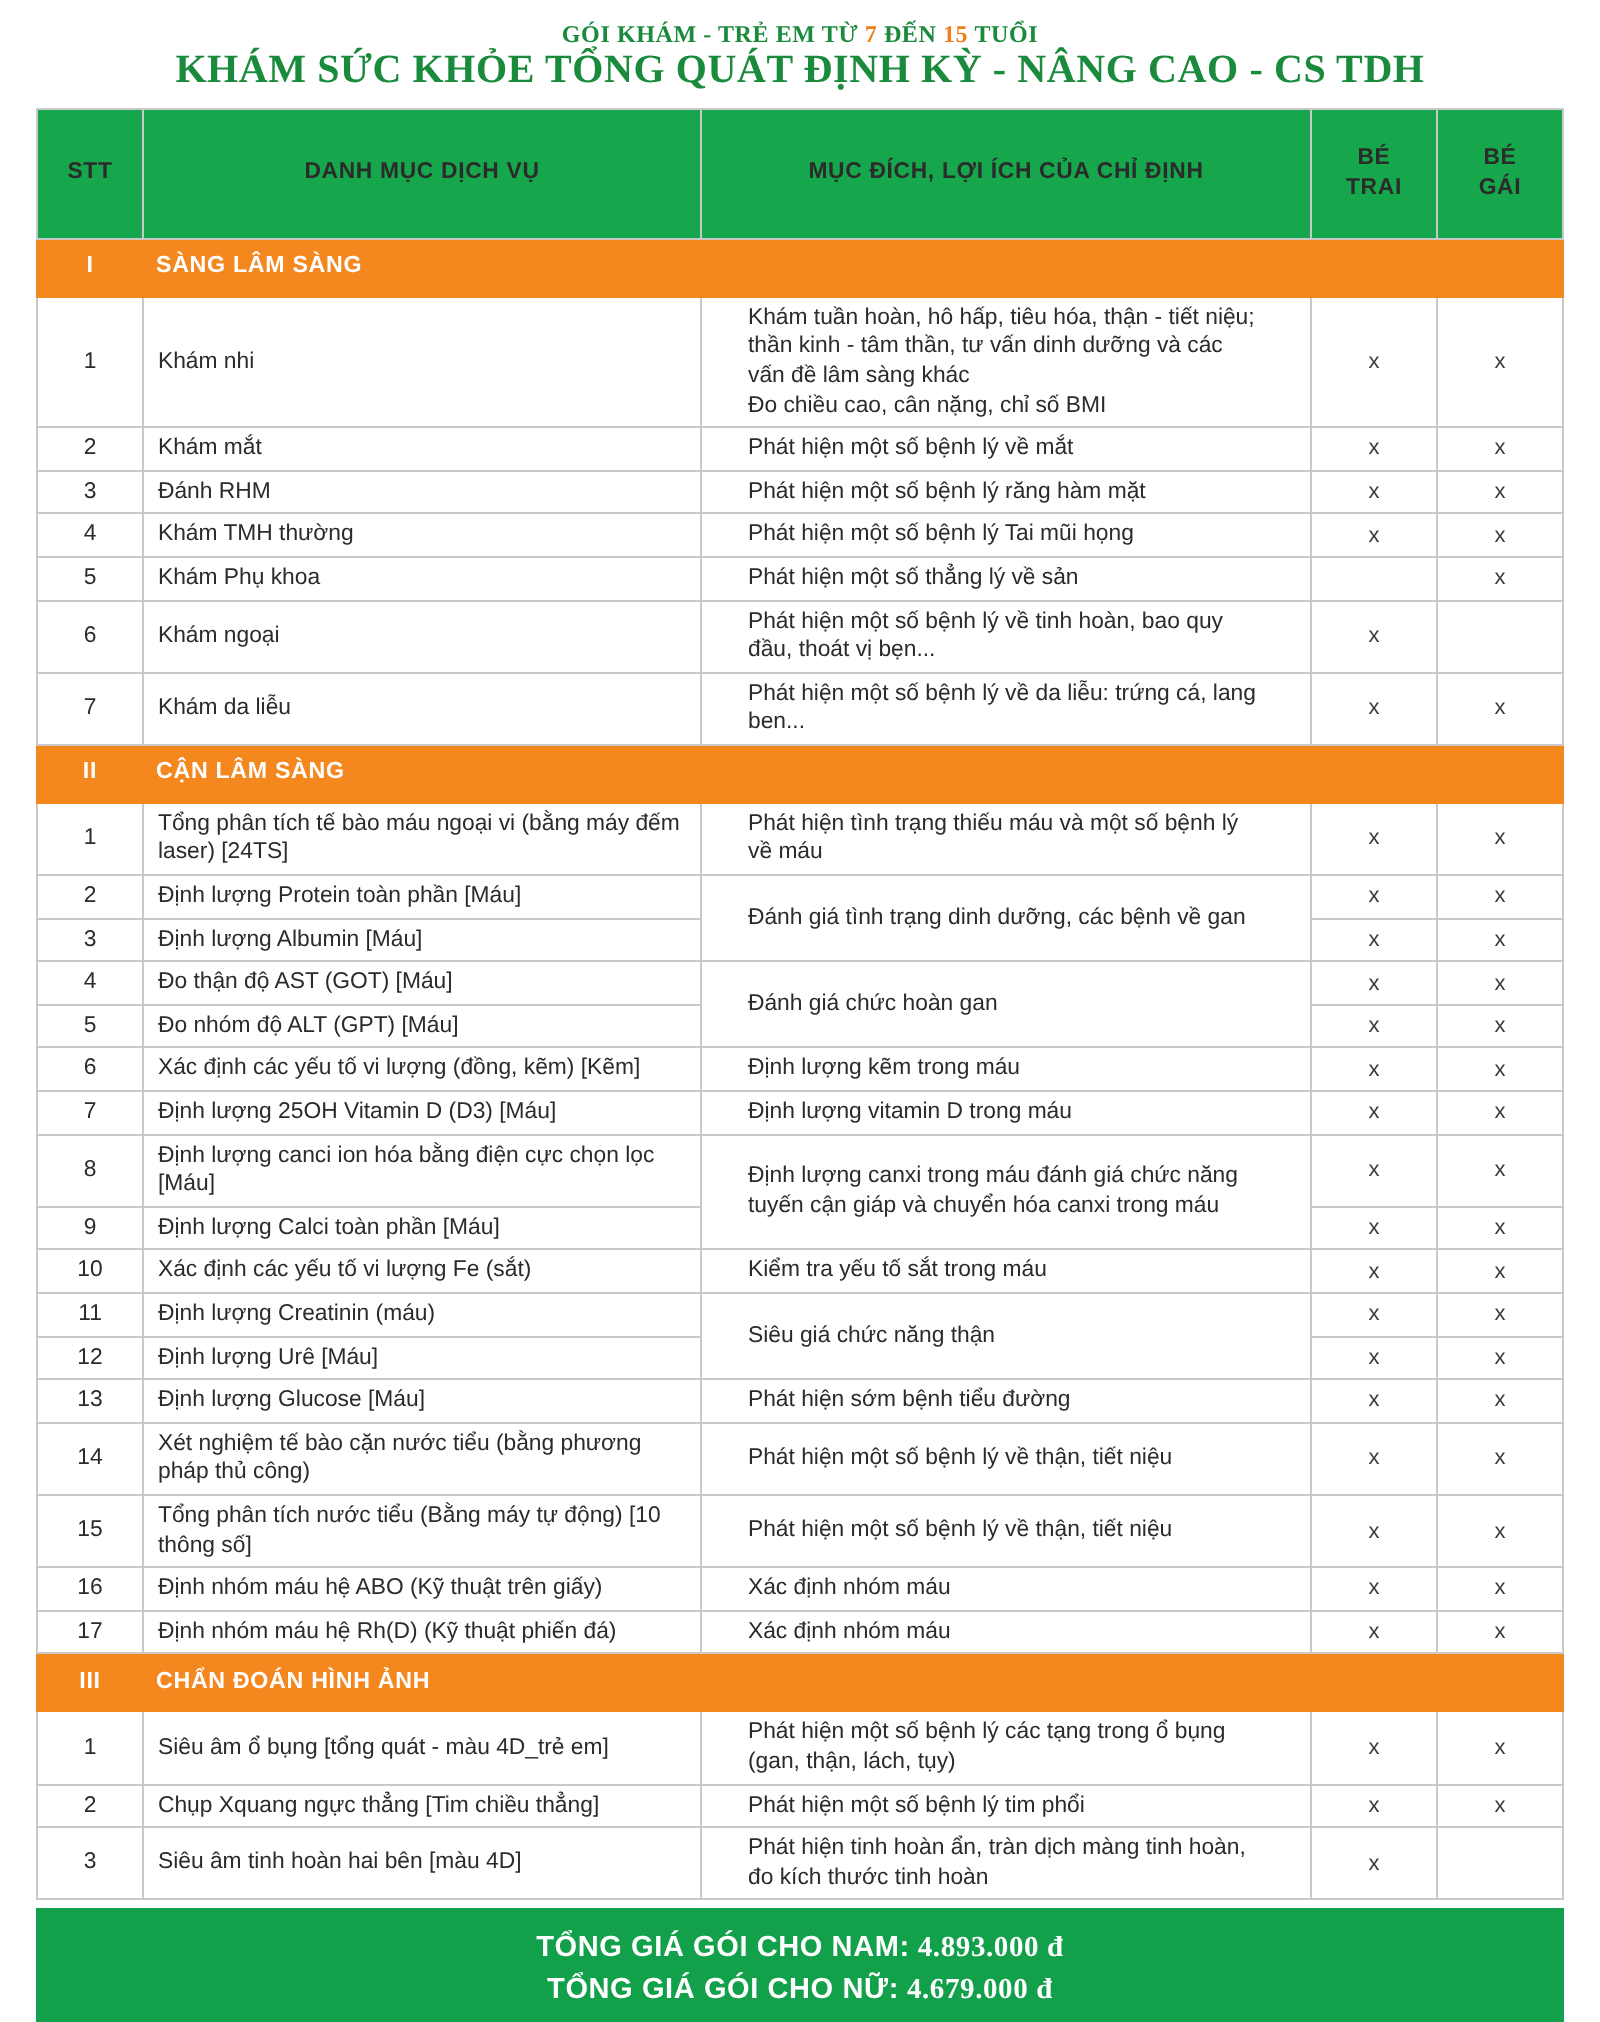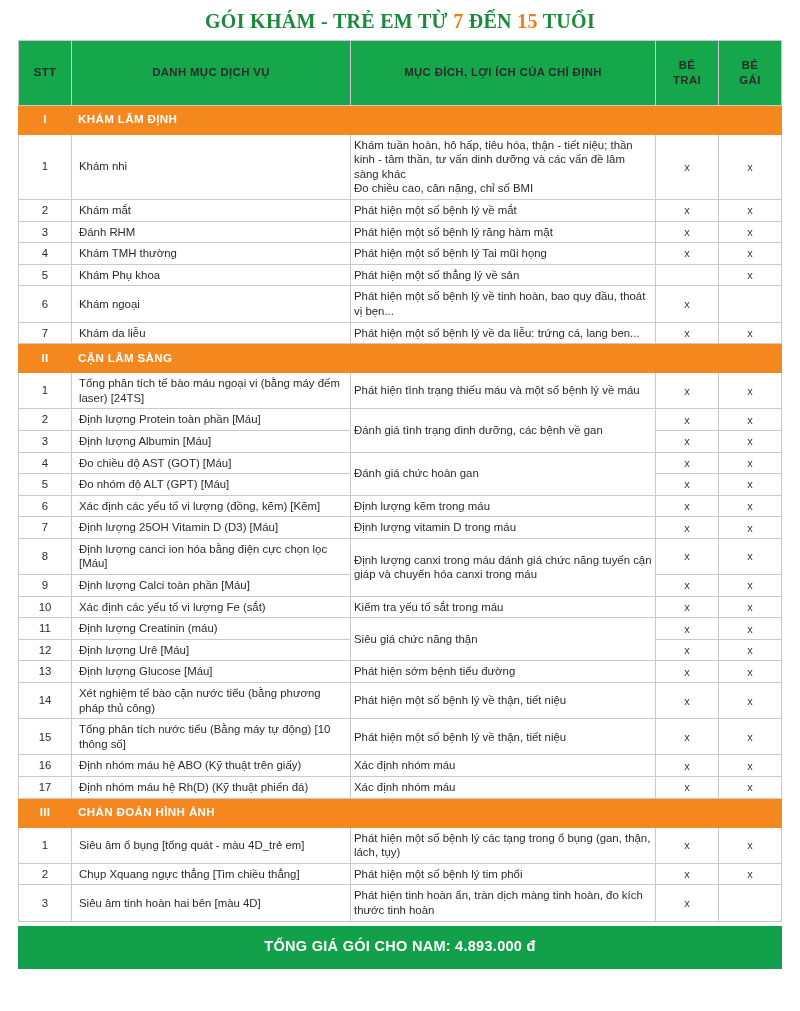--- a/index.html
+++ b/index.html
@@ -22,21 +22,21 @@
     padding-bottom:6px;
   }
   .title-line{
     font-family:"Liberation Serif","DejaVu Serif",serif;
     color:#1a8a3c;
     font-weight:bold;
     letter-spacing:.3px;
     line-height:1.18;
     white-space:nowrap;
   }
-  .title-line.l1{font-size:20px;}
+  .title-line.l1{font-size:12px;}
   .title-line.l2{font-size:20px;}
   .num{color:#f07d1a;}
   
   .tbl{
     border-collapse:collapse;
     width:100%;
     table-layout:fixed;
     border:1px solid #b9b9b9;
   }
   .tbl td,.tbl th{
@@ -72,47 +72,48 @@
     letter-spacing:.35px;
     font-size:11.6px;
     border-color:#f5871f;
     padding:4px 6px;
     height:20px;
   }
   tr.section td.sec-num{text-align:center;padding:4px 2px;}
   
   td.c-stt{text-align:center;padding:3px 2px;width:44px;}
   td.c-name{padding:3px 7px;}
-  td.c-purpose{padding:3px 3px;margin-top:48px;}
+  td.c-purpose{padding:3px 23px;margin-top:48px;}
   td.c-mark{text-align:center;padding:3px 2px;font-size:11px;color:#3a3a3a;}
   tbody tr{height:20px;}
   
   .footer{
     background:#12a14a;
     color:#ffffff;
     text-align:center;
     padding:10px 6px 12px 6px;
     margin-top:4px;
   }
   .footer .fline{
     font-size:14.5px;
     font-weight:bold;
     letter-spacing:.3px;
     line-height:1.45;
     white-space:nowrap;
   }
-  .fprice{margin-left:4px;}
+  .fprice{margin-left:4px;font-family:Liberation Serif, serif;}
 </style>
 </head>
 <body>
 
 <div class="page">
 
   <div class="title-block">
     <div class="title-line l1"><span>GÓI KHÁM - TRẺ EM TỪ </span><span class="num">7</span><span> ĐẾN </span><span class="num">15</span><span> TUỔI</span></div>
+    <div class="title-line l2">KHÁM SỨC KHỎE TỔNG QUÁT ĐỊNH KỲ - NÂNG CAO - CS TDH</div>
   </div>
 
   <table class="tbl">
     <thead>
       <tr>
         <th class="h-stt">STT</th>
         <th class="h-name">DANH MỤC DỊCH VỤ</th>
         <th class="h-purpose">MỤC ĐÍCH, LỢI ÍCH CỦA CHỈ ĐỊNH</th>
         <th class="h-boy">
             <span class="hdr2">BÉ</span>
@@ -120,21 +121,21 @@
           </th>
         <th class="h-girl">
             <span class="hdr2">BÉ</span>
             <span class="hdr2">GÁI</span>
           </th>
       </tr>
     </thead>
     <tbody id="tbody">
         <tr class="section">
           <td class="sec-num">I</td>
-          <td colspan="4">KHÁM LÂM ĐỊNH</td>
+          <td colspan="4">SÀNG LÂM SÀNG</td>
         </tr>
         <tr>
           <td class="c-stt">1</td>
           <td class="c-name">Khám nhi</td>
           <td class="c-purpose">Khám tuần hoàn, hô hấp, tiêu hóa, thận - tiết niệu; thần kinh - tâm thần, tư vấn dinh dưỡng và các vấn đề lâm sàng khác<br>Đo chiều cao, cân nặng, chỉ số BMI</td>
           <td class="c-mark">x</td>
           <td class="c-mark">x</td>
         </tr>
         <tr>
           <td class="c-stt">2</td>
@@ -197,21 +198,21 @@
           <td class="c-mark">x</td>
         </tr>
         <tr>
           <td class="c-stt">3</td>
           <td class="c-name">Định lượng Albumin [Máu]</td>
           <td class="c-mark">x</td>
           <td class="c-mark">x</td>
         </tr>
         <tr>
           <td class="c-stt">4</td>
-          <td class="c-name">Đo chiều độ AST (GOT) [Máu]</td>
+          <td class="c-name">Đo thận độ AST (GOT) [Máu]</td>
           <td class="c-purpose" rowspan="2">Đánh giá chức hoàn gan</td>
           <td class="c-mark">x</td>
           <td class="c-mark">x</td>
         </tr>
         <tr>
           <td class="c-stt">5</td>
           <td class="c-name">Đo nhóm độ ALT (GPT) [Máu]</td>
           <td class="c-mark">x</td>
           <td class="c-mark">x</td>
         </tr>
@@ -320,15 +321,16 @@
           <td class="c-name">Siêu âm tinh hoàn hai bên [màu 4D]</td>
           <td class="c-purpose">Phát hiện tinh hoàn ẩn, tràn dịch màng tinh hoàn, đo kích thước tinh hoàn</td>
           <td class="c-mark">x</td>
           <td class="c-mark"></td>
         </tr>
       </tbody>
   </table>
 
   <div class="footer">
     <div class="fline"><span>TỔNG GIÁ GÓI CHO NAM:</span><span class="fprice">4.893.000 đ</span></div>
+    <div class="fline"><span>TỔNG GIÁ GÓI CHO NỮ:</span><span class="fprice">4.679.000 đ</span></div>
   </div>
 
 </div>
 
 </body></html>

